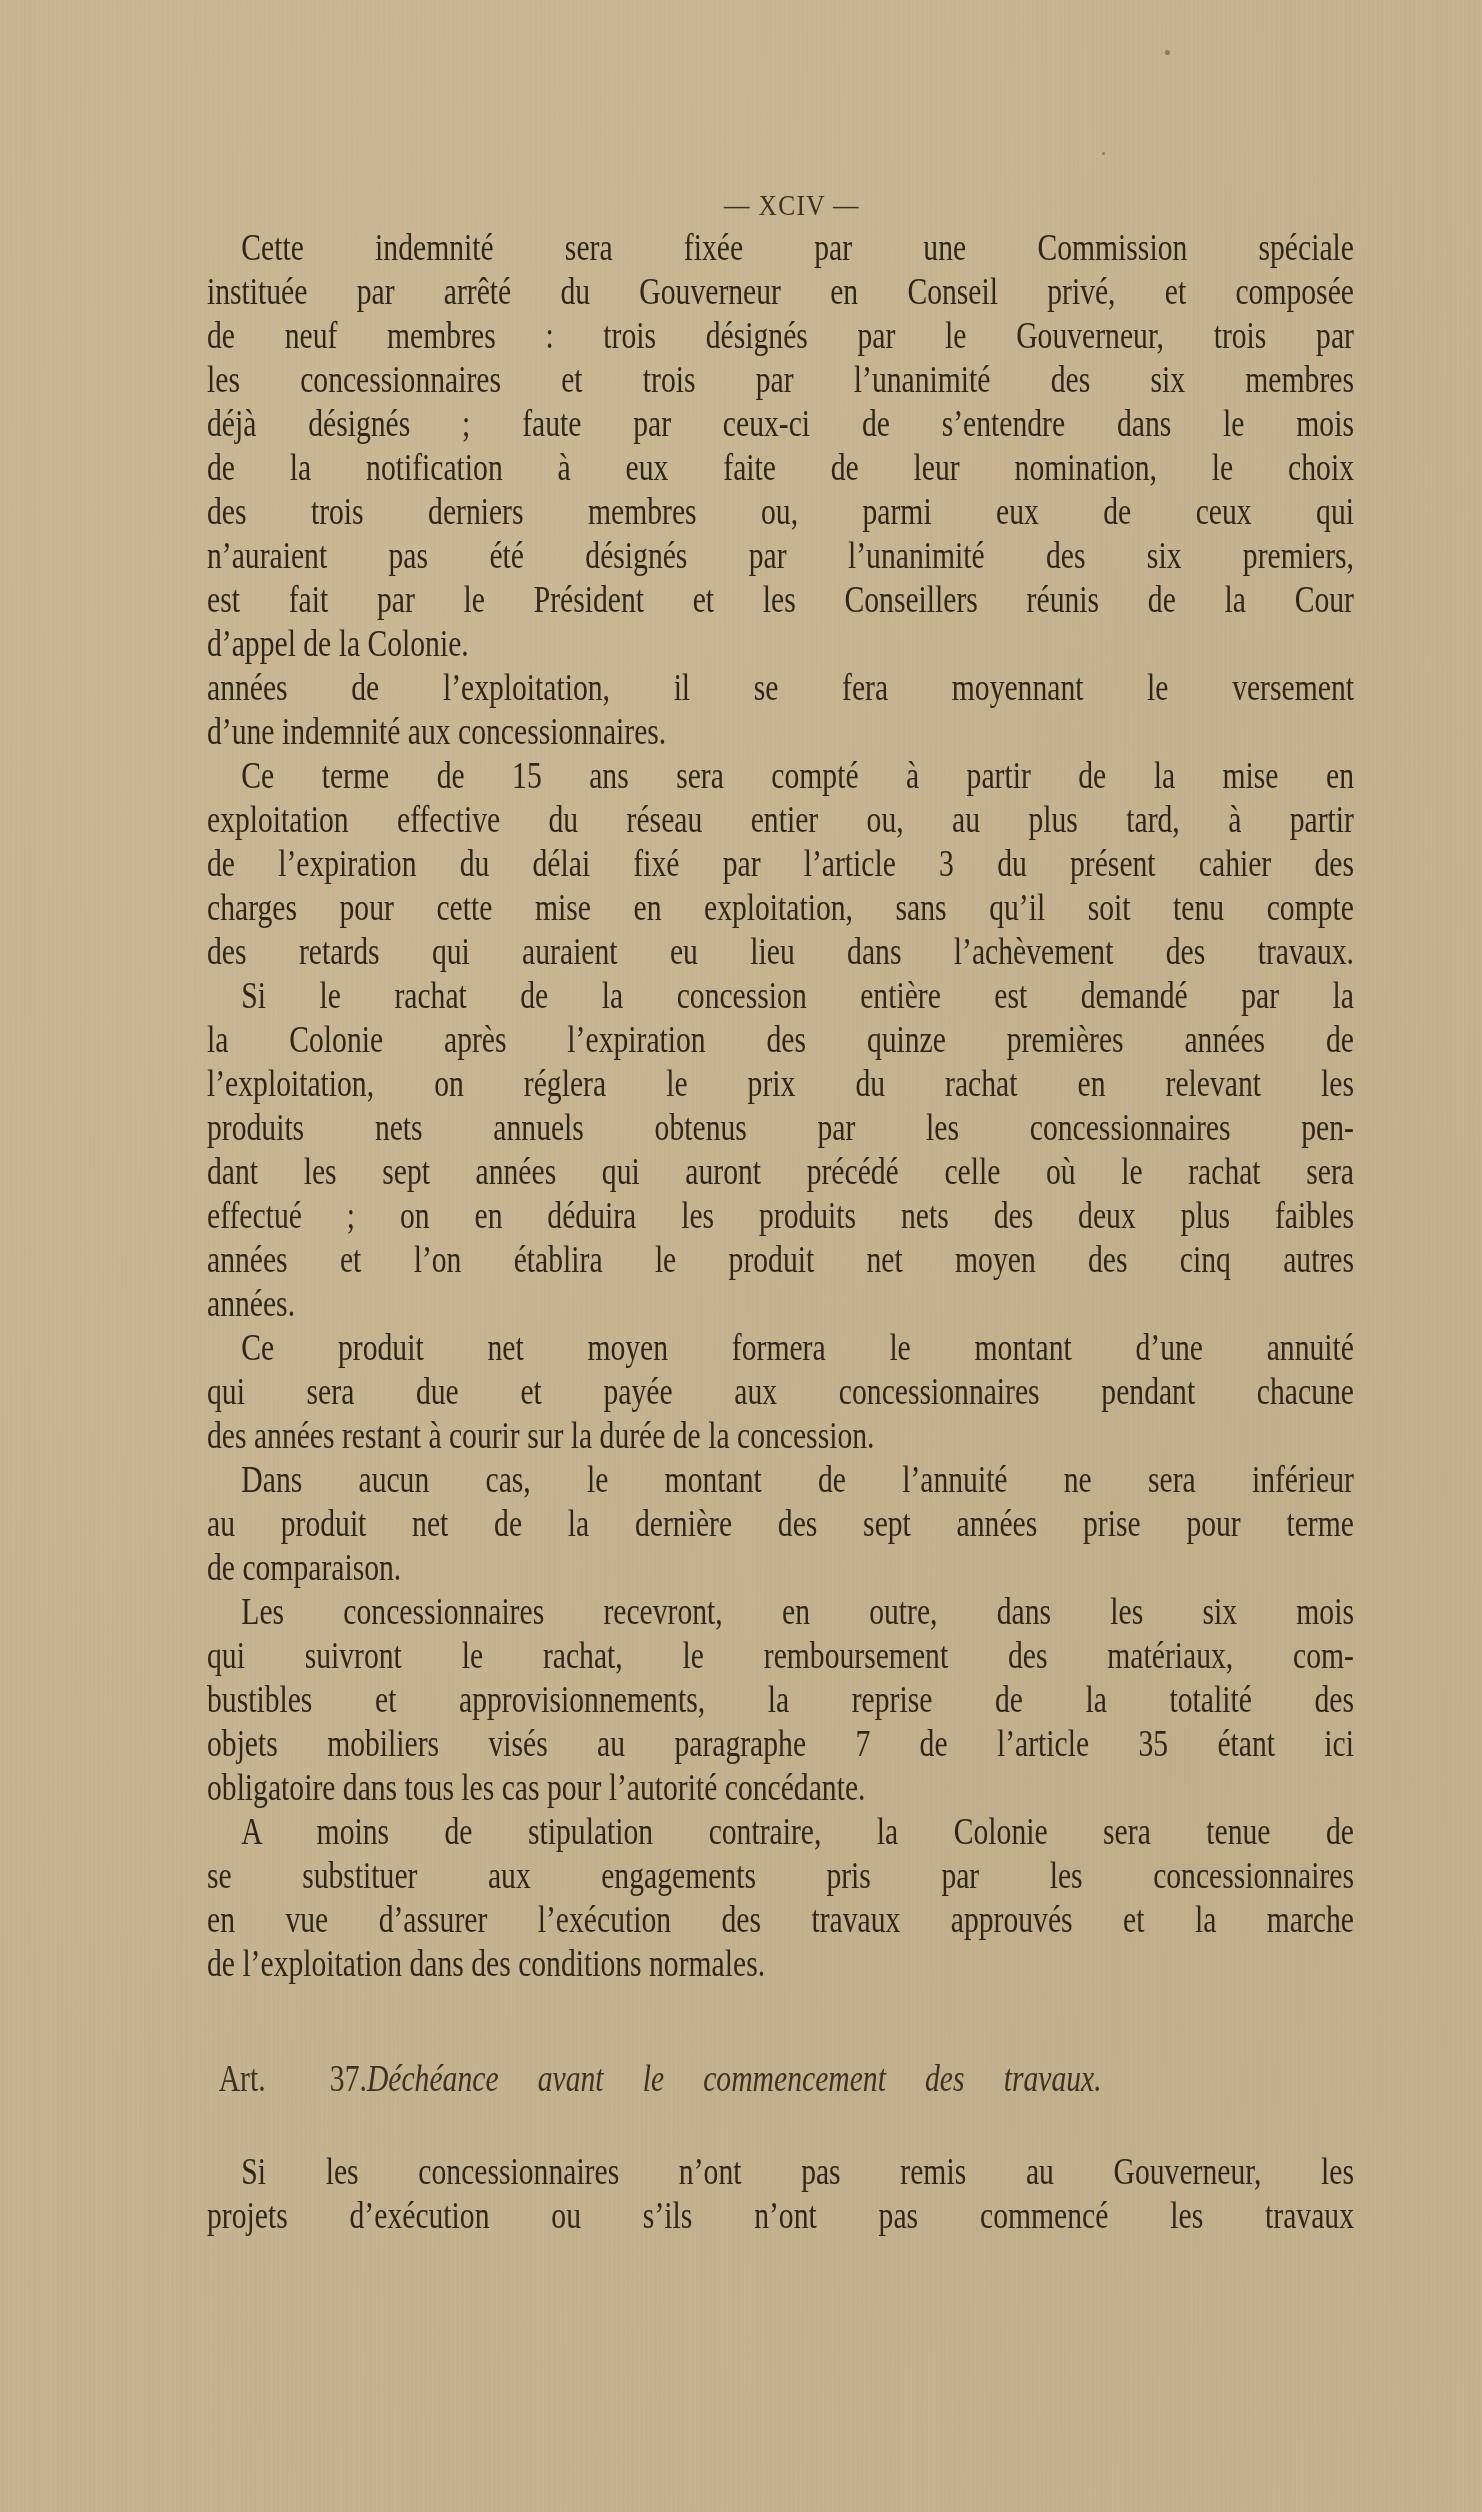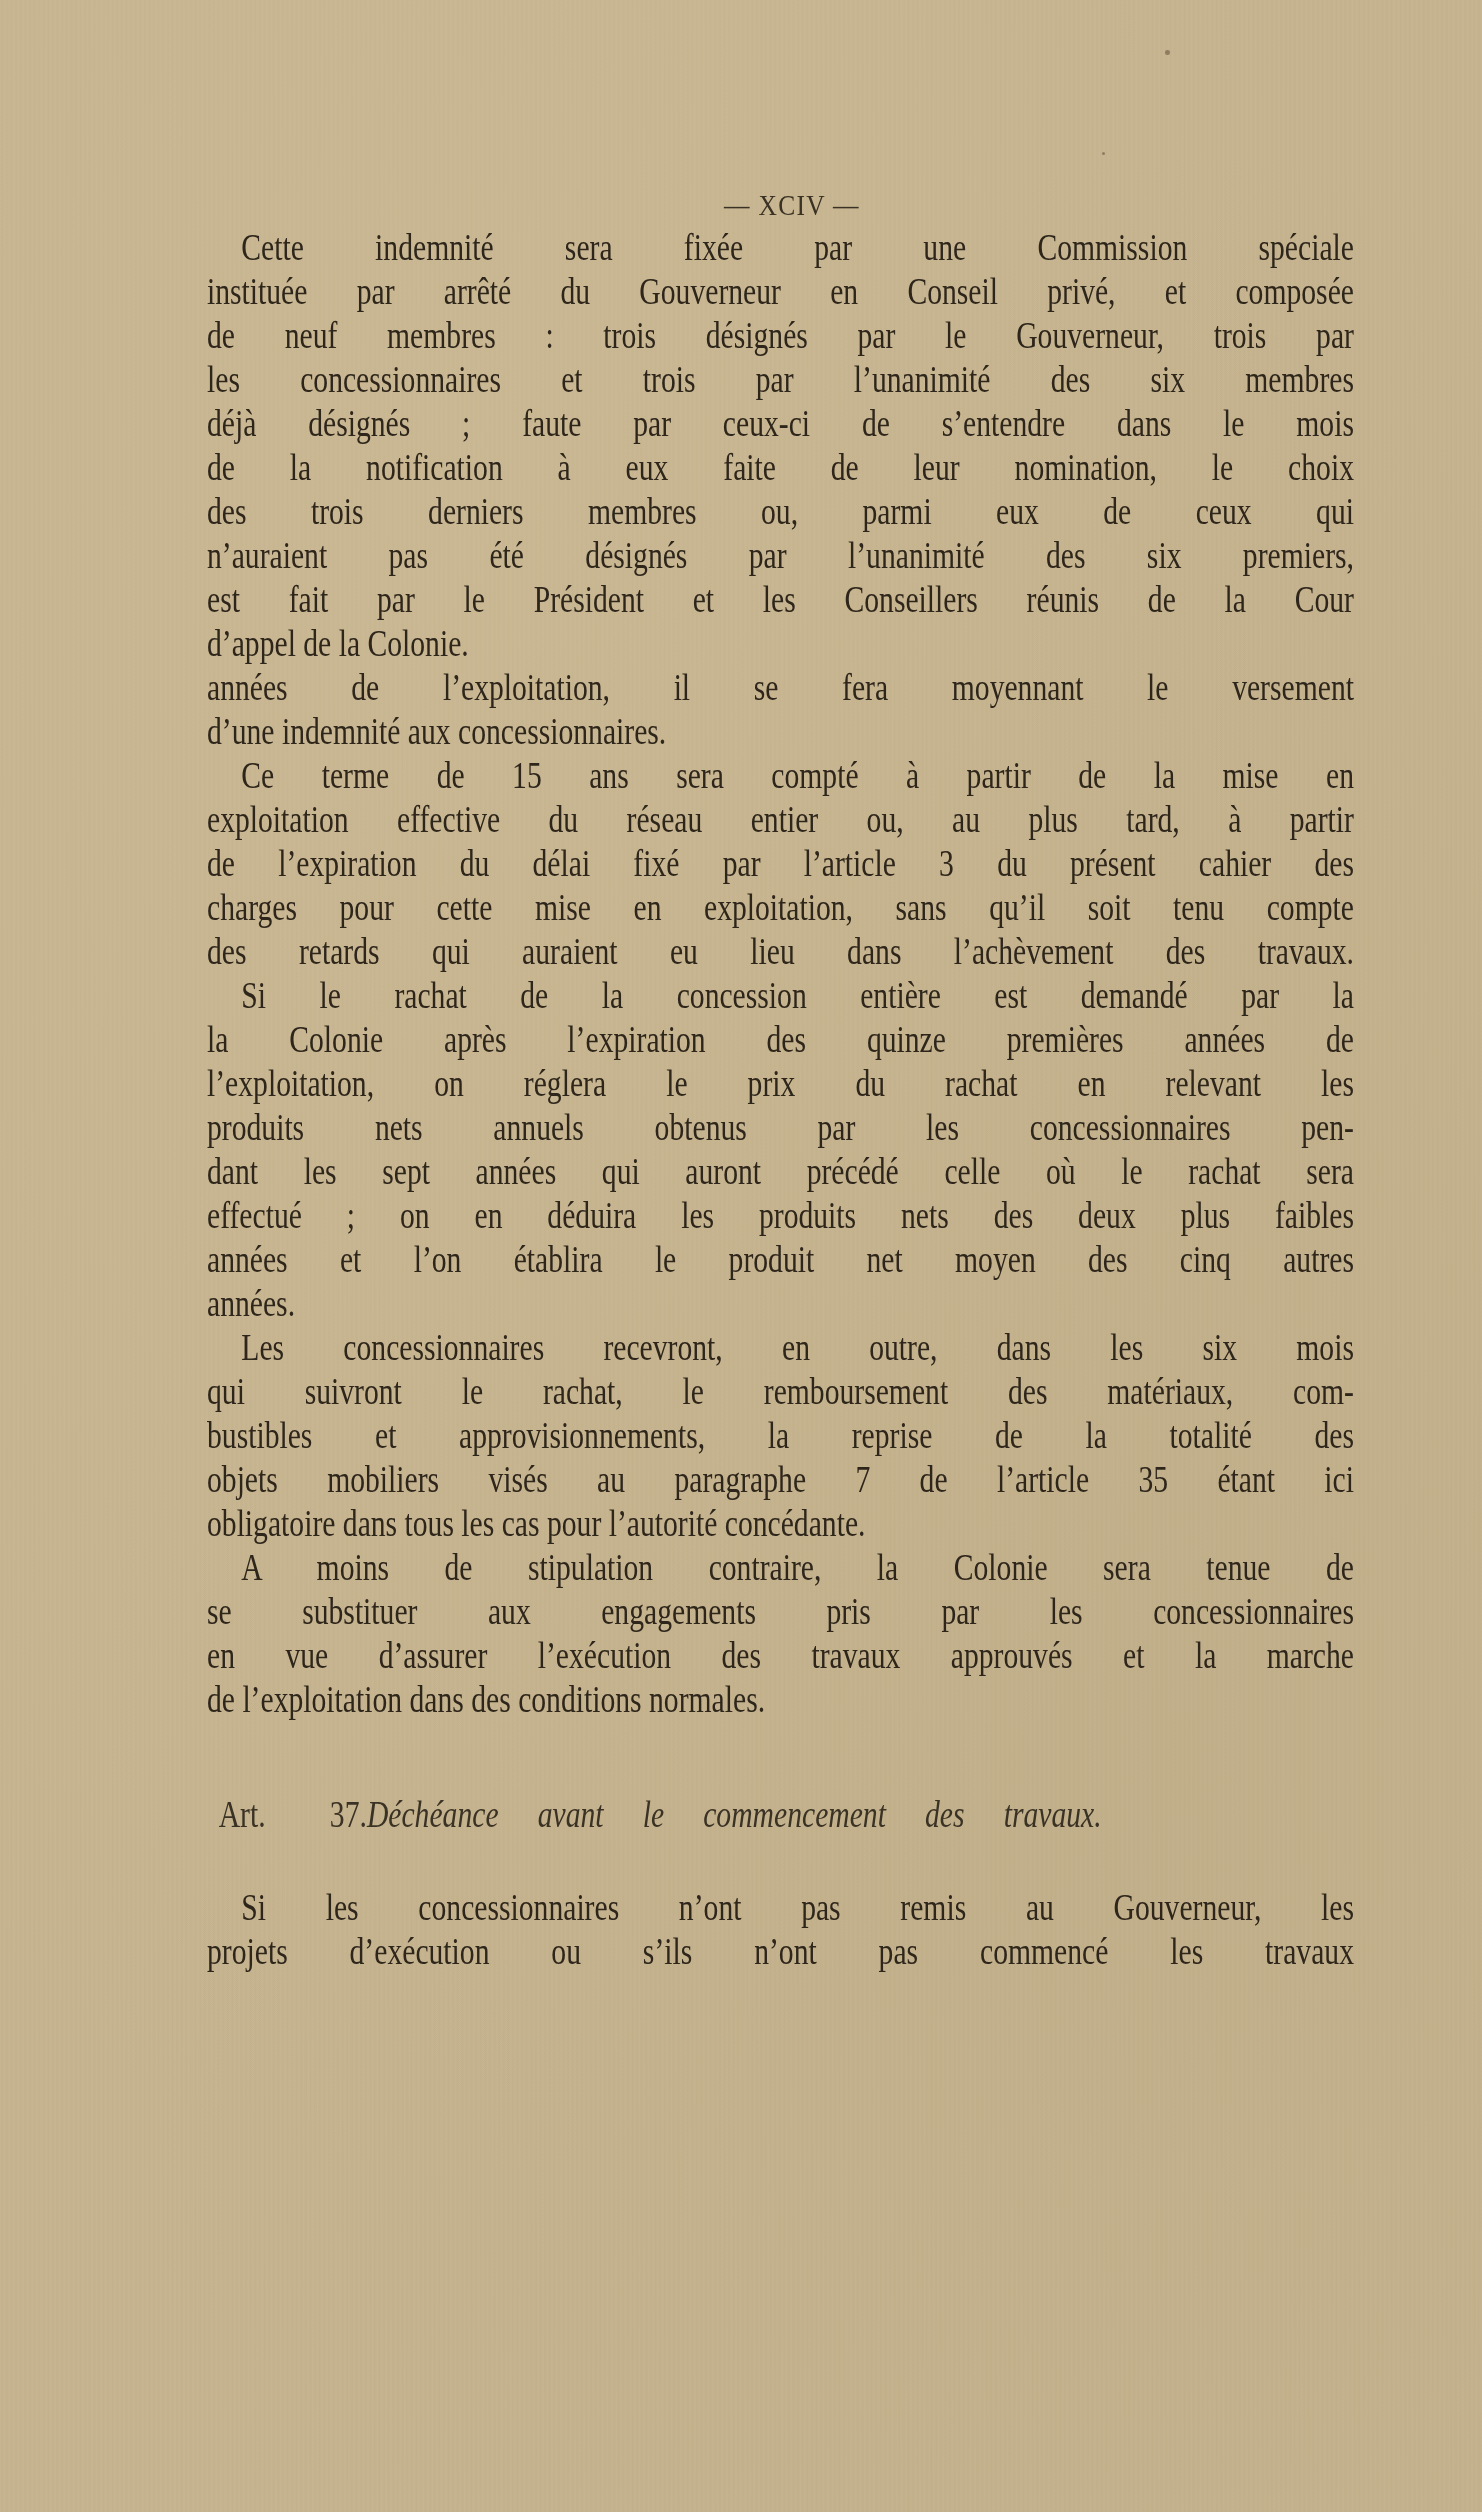--- a/index.html
+++ b/index.html
@@ -131,21 +131,31 @@
       <span class="line indent">Si le rachat de la concession entière est demandé par la</span>
       <span class="line">la Colonie après l’expiration des quinze premières années de</span>
       <span class="line">l’exploitation, on réglera le prix du rachat en relevant les</span>
       <span class="line">produits nets annuels obtenus par les concessionnaires pen-</span>
       <span class="line">dant les sept années qui auront précédé celle où le rachat sera</span>
       <span class="line">effectué ; on en déduira les produits nets des deux plus faibles</span>
       <span class="line">années et l’on établira le produit net moyen des cinq autres</span>
       <span class="line last">années.</span>
     </div>
 
+    <div>
+      <span class="line indent">Ce produit net moyen formera le montant d’une annuité</span>
+      <span class="line">qui sera due et payée aux concessionnaires pendant chacune</span>
+      <span class="line last">des années restant à courir sur la durée de la concession.</span>
+    </div>
 
+    <div>
+      <span class="line indent">Dans aucun cas, le montant de l’annuité ne sera inférieur</span>
+      <span class="line">au produit net de la dernière des sept années prise pour terme</span>
+      <span class="line last">de comparaison.</span>
+    </div>
 
     <div>
       <span class="line indent">Les concessionnaires recevront, en outre, dans les six mois</span>
       <span class="line">qui suivront le rachat, le remboursement des matériaux, com-</span>
       <span class="line">bustibles et approvisionnements, la reprise de la totalité des</span>
       <span class="line">objets mobiliers visés au paragraphe 7 de l’article 35 étant ici</span>
       <span class="line last">obligatoire dans tous les cas pour l’autorité concédante.</span>
     </div>
 
     <div>

